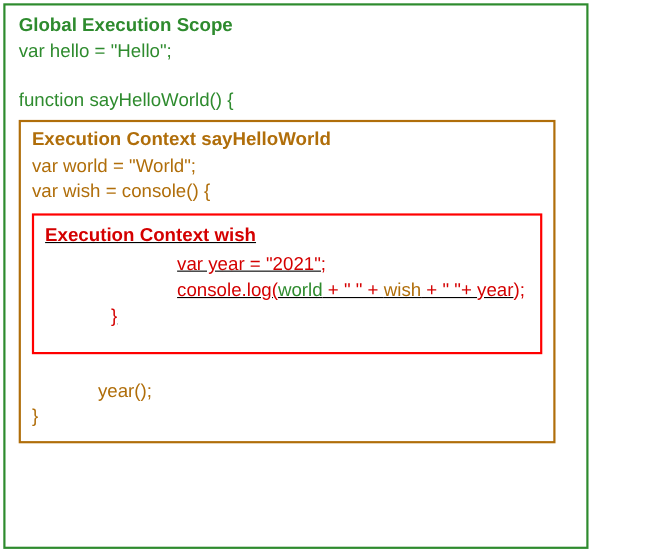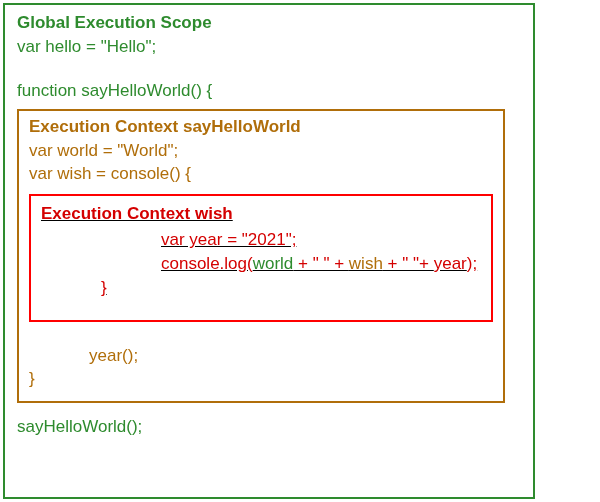--- a/index.html
+++ b/index.html
@@ -72,14 +72,13 @@
       <div class="title-inner">Execution Context wish</div>
       <div class="line code-red indent2">var year = "2021";</div>
       <div class="line indent2"><span class="code-red">console.log(</span><span class="code-green">world</span><span class="code-red"> + " " + </span><span class="code-brown">wish</span><span class="code-red"> + " "+ </span><span class="code-red">year</span><span class="code-red">);</span></div>
       <div class="line code-red indent-half">}</div>
     </div>
 
     <div class="line code-brown indent-half">year();</div>
     <div class="line code-brown">}</div>
   </div>
 
-  <div class="line code-green">sayHelloWorld();</div>
 </div>
 
 </body></html>

